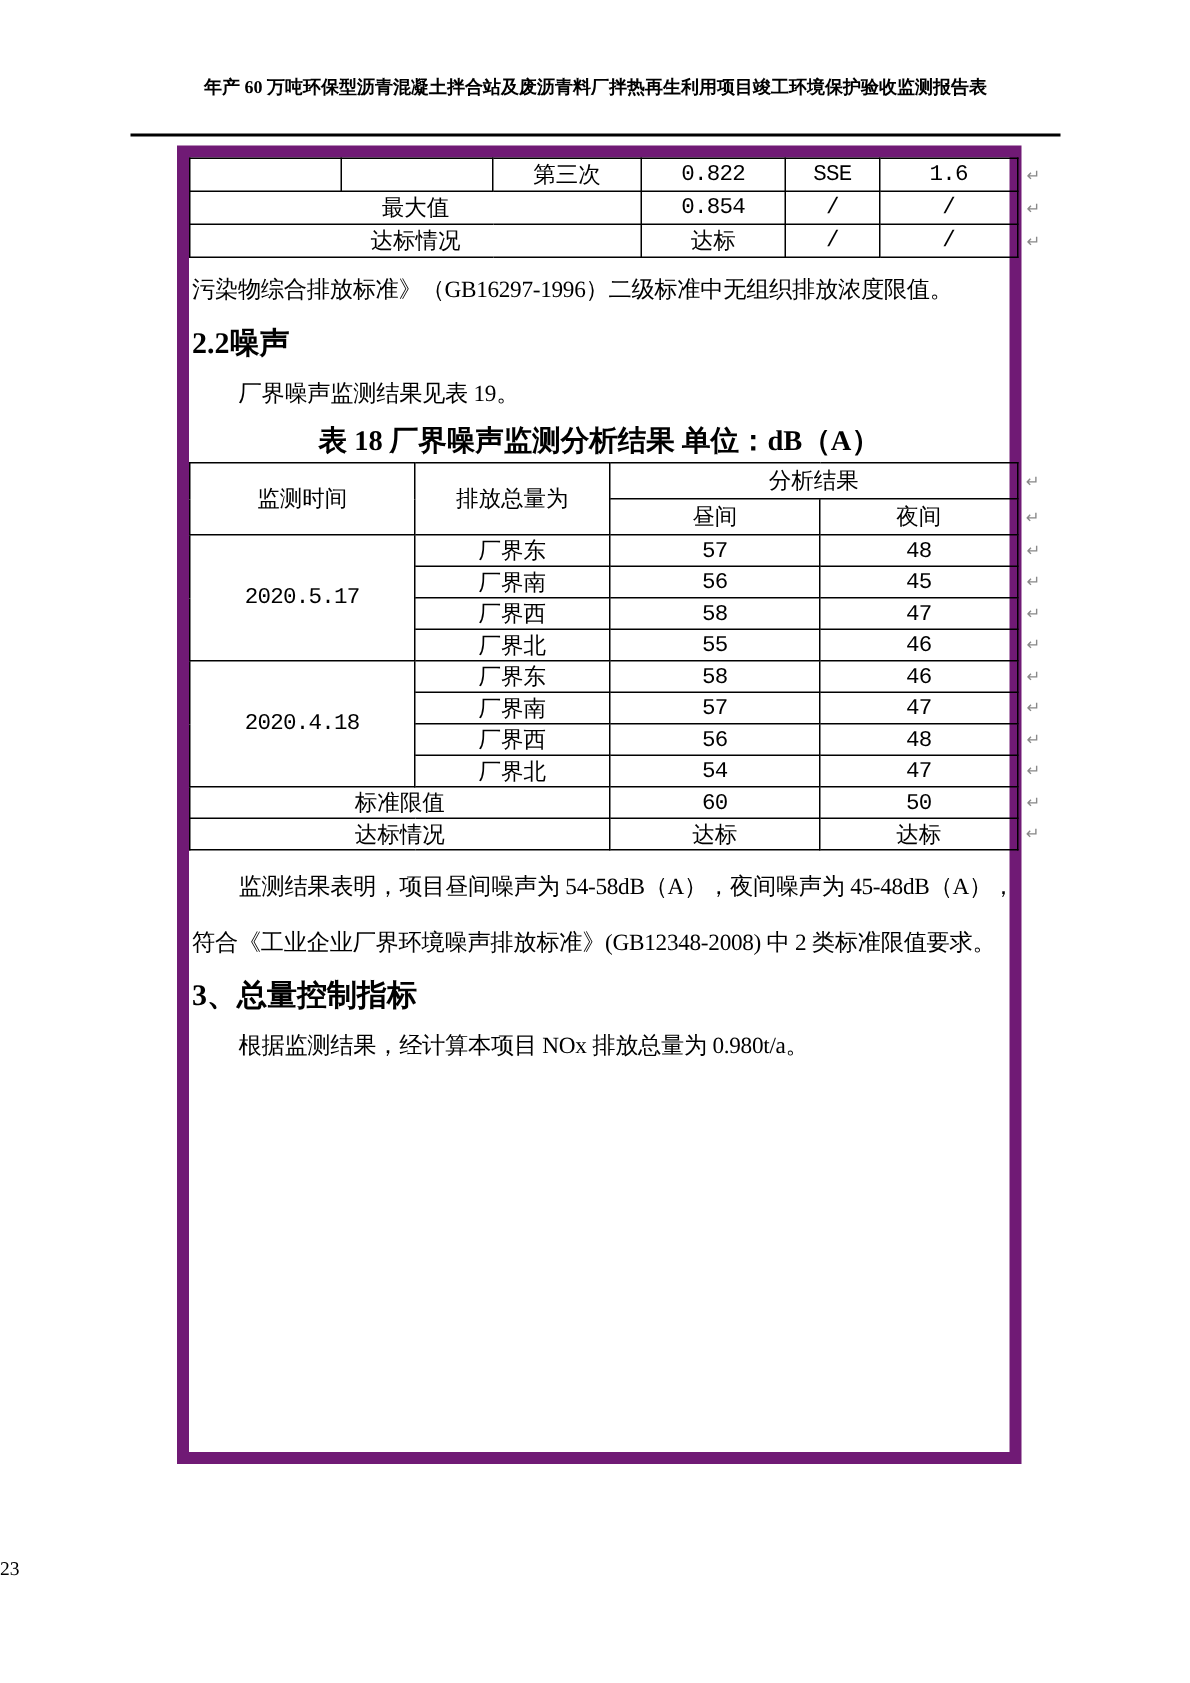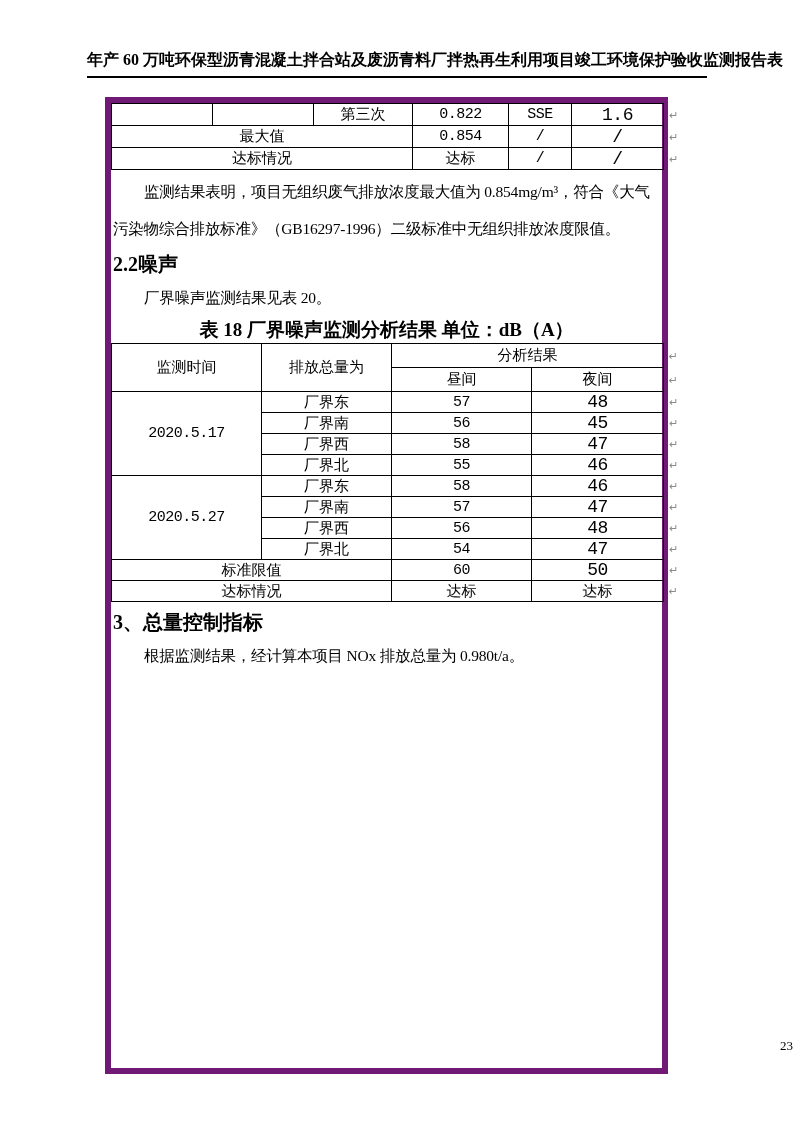--- a/index.html
+++ b/index.html
@@ -9,51 +9,51 @@
     width:793px; height:1122px;
     background:#ffffff;
     color:#000;
     font-family:"Liberation Serif","DejaVu Serif",serif;
     overflow:hidden;
   }
   
   .doc-header {
     position:absolute; top:50px; left:87px; width:620px;
     text-align:center;
-    font-size:16px; font-weight:bold;
-    padding-bottom:5px;
+    font-size:12px; font-weight:bold;
+    padding-bottom:22px;
     border-bottom:2px solid #000;
     white-space:nowrap;
   }
   
   .outer-box {
-    position:absolute; left:105px; top:97px;
-    width:563px; height:977px;
-    border:6px solid #701a75;
+    position:absolute; left:118px; top:97px;
+    width:563px; height:879px;
+    border:8px solid #701a75;
   }
   table.t {
     border-collapse:collapse;
     table-layout:fixed;
   }
   table.t td {
     border:1.5px solid #000;
     text-align:center;
     vertical-align:middle;
     font-size:15px;
     padding:0 2px;
     overflow:visible;
   }
   .top-table { width:552px; }
   .top-table td { height:22px; }
   .noise-table { width:552px; }
   .noise-table td { height:21px; }
   .noise-table tr.hdr td { height:24px; }
   td.num, .mono {
     font-family:"Liberation Mono","DejaVu Sans Mono",monospace;
-    font-size:18px;
+    font-size:15px;
     letter-spacing:-0.5px;
   }
   td.pr { position:relative; }
   .pilcrow {
     position:absolute; right:-15px; top:50%;
     transform:translateY(-50%);
     color:#8a8a8a; font-size:11px;
     font-family:"DejaVu Sans",sans-serif;
     line-height:1;
   }
@@ -75,21 +75,21 @@
   }
   .table-caption {
     text-align:center;
     font-weight:bold;
     font-size:19px;
     line-height:27px;
     white-space:nowrap;
   }
   .page-num {
     position:absolute; top:1038px; left:0; width:100%;
-    text-align:right; font-size:13px;
+    text-align:left; font-size:13px;
   }
 </style>
 </head>
 <body>
 
 <div class="page">
 
   <div class="doc-header">年产 60 万吨环保型沥青混凝土拌合站及废沥青料厂拌热再生利用项目竣工环境保护验收监测报告表</div>
 
   <div class="outer-box">
@@ -132,27 +132,26 @@
           <span class="mono">/</span>
           <span class="pilcrow">↵</span>
         </td>
       </tr>
     </tbody>
       </table>
 
     <div class="body-copy">
 
       <div class="para">
-        <div class="line indent">监测结果表明，项目无组织废气排放浓度最大值为 0.854mg/m³，符合《大气</div>
         <div class="line">污染物综合排放标准》（GB16297-1996）二级标准中无组织排放浓度限值。</div>
       </div>
 
       <div class="heading">2.2噪声</div>
       <div class="para">
-        <div class="line indent">厂界噪声监测结果见表 20。</div>
+        <div class="line indent">厂界噪声监测结果见表 19。</div>
       </div>
       <div class="table-caption">表 18  厂界噪声监测分析结果  单位：dB（A）</div>
     </div>
 
     <table class="t noise-table">
       <colgroup>
         <col style="width:150px">
           <col style="width:130px">
           <col style="width:140px">
           <col style="width:132px">
@@ -202,21 +201,21 @@
       <tr>
         <td>厂界北</td>
         <td class="num">55</td>
         <td class="num pr">
           <span class="mono">46</span>
           <span class="pilcrow">↵</span>
         </td>
       </tr>
 
       <tr>
-        <td rowspan="4" class="num">2020.5.27</td>
+        <td rowspan="4" class="num">2020.4.18</td>
         <td>厂界东</td>
         <td class="num">58</td>
         <td class="num pr">
           <span class="mono">46</span>
           <span class="pilcrow">↵</span>
         </td>
       </tr>
       <tr>
         <td>厂界南</td>
         <td class="num">57</td>
@@ -256,20 +255,24 @@
         <td class="pr">
           <span>达标</span>
           <span class="pilcrow">↵</span>
         </td>
       </tr>
     </tbody>
       </table>
 
     <div class="body-copy">
 
+      <div class="para" style="margin-top:3px;">
+        <div class="line indent">监测结果表明，项目昼间噪声为 54-58dB（A），夜间噪声为 45-48dB（A），</div>
+        <div class="line">符合《工业企业厂界环境噪声排放标准》(GB12348-2008) 中 2 类标准限值要求。</div>
+      </div>
 
       <div class="heading">3、总量控制指标</div>
       <div class="para">
         <div class="line indent">根据监测结果，经计算本项目 NOx 排放总量为 0.980t/a。</div>
       </div>
     </div>
 
   </div>
 
   <div class="page-num">23</div>

